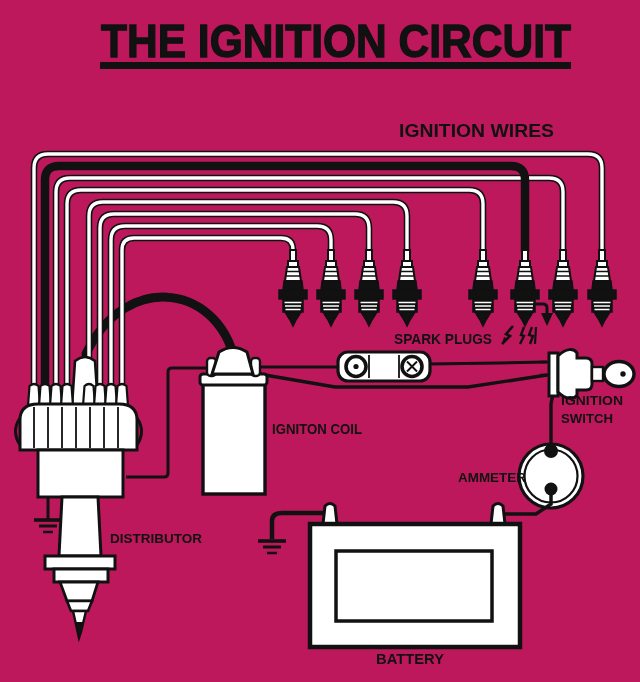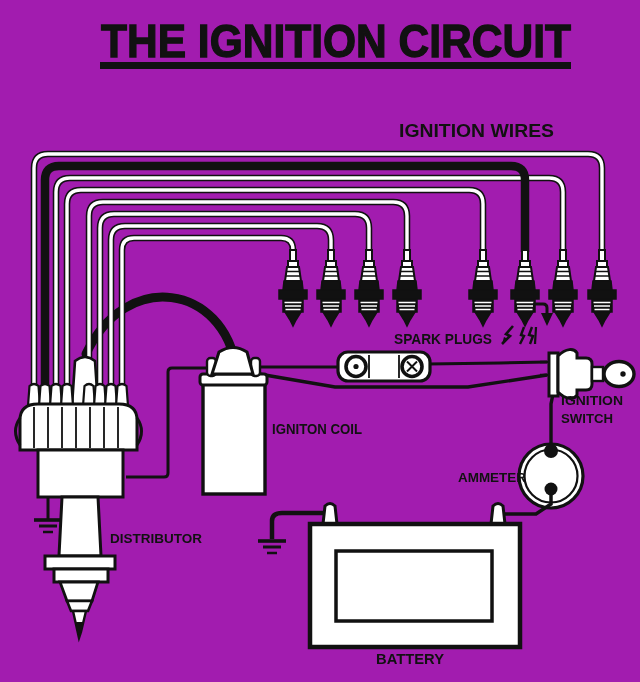--- a/index.html
+++ b/index.html
@@ -1,16 +1,16 @@
 <!DOCTYPE html>
 <html><head>
 <meta charset="utf-8">
 <style>
   html,body{margin:0;padding:0;background:#ffffff;}
-  .page{width:640px;height:682px;position:relative;background:#a21caf;overflow:hidden;}
+  .page{width:640px;height:682px;position:relative;background:#be185d;overflow:hidden;}
   svg{display:block;}
   text{font-family:"Liberation Sans", sans-serif;font-weight:bold;fill:#111111;}
 </style>
 </head>
 <body>
 
 <div class="page">
 <svg width="640" height="682" viewBox="0 0 640 682" xmlns="http://www.w3.org/2000/svg">
 
   <defs>

